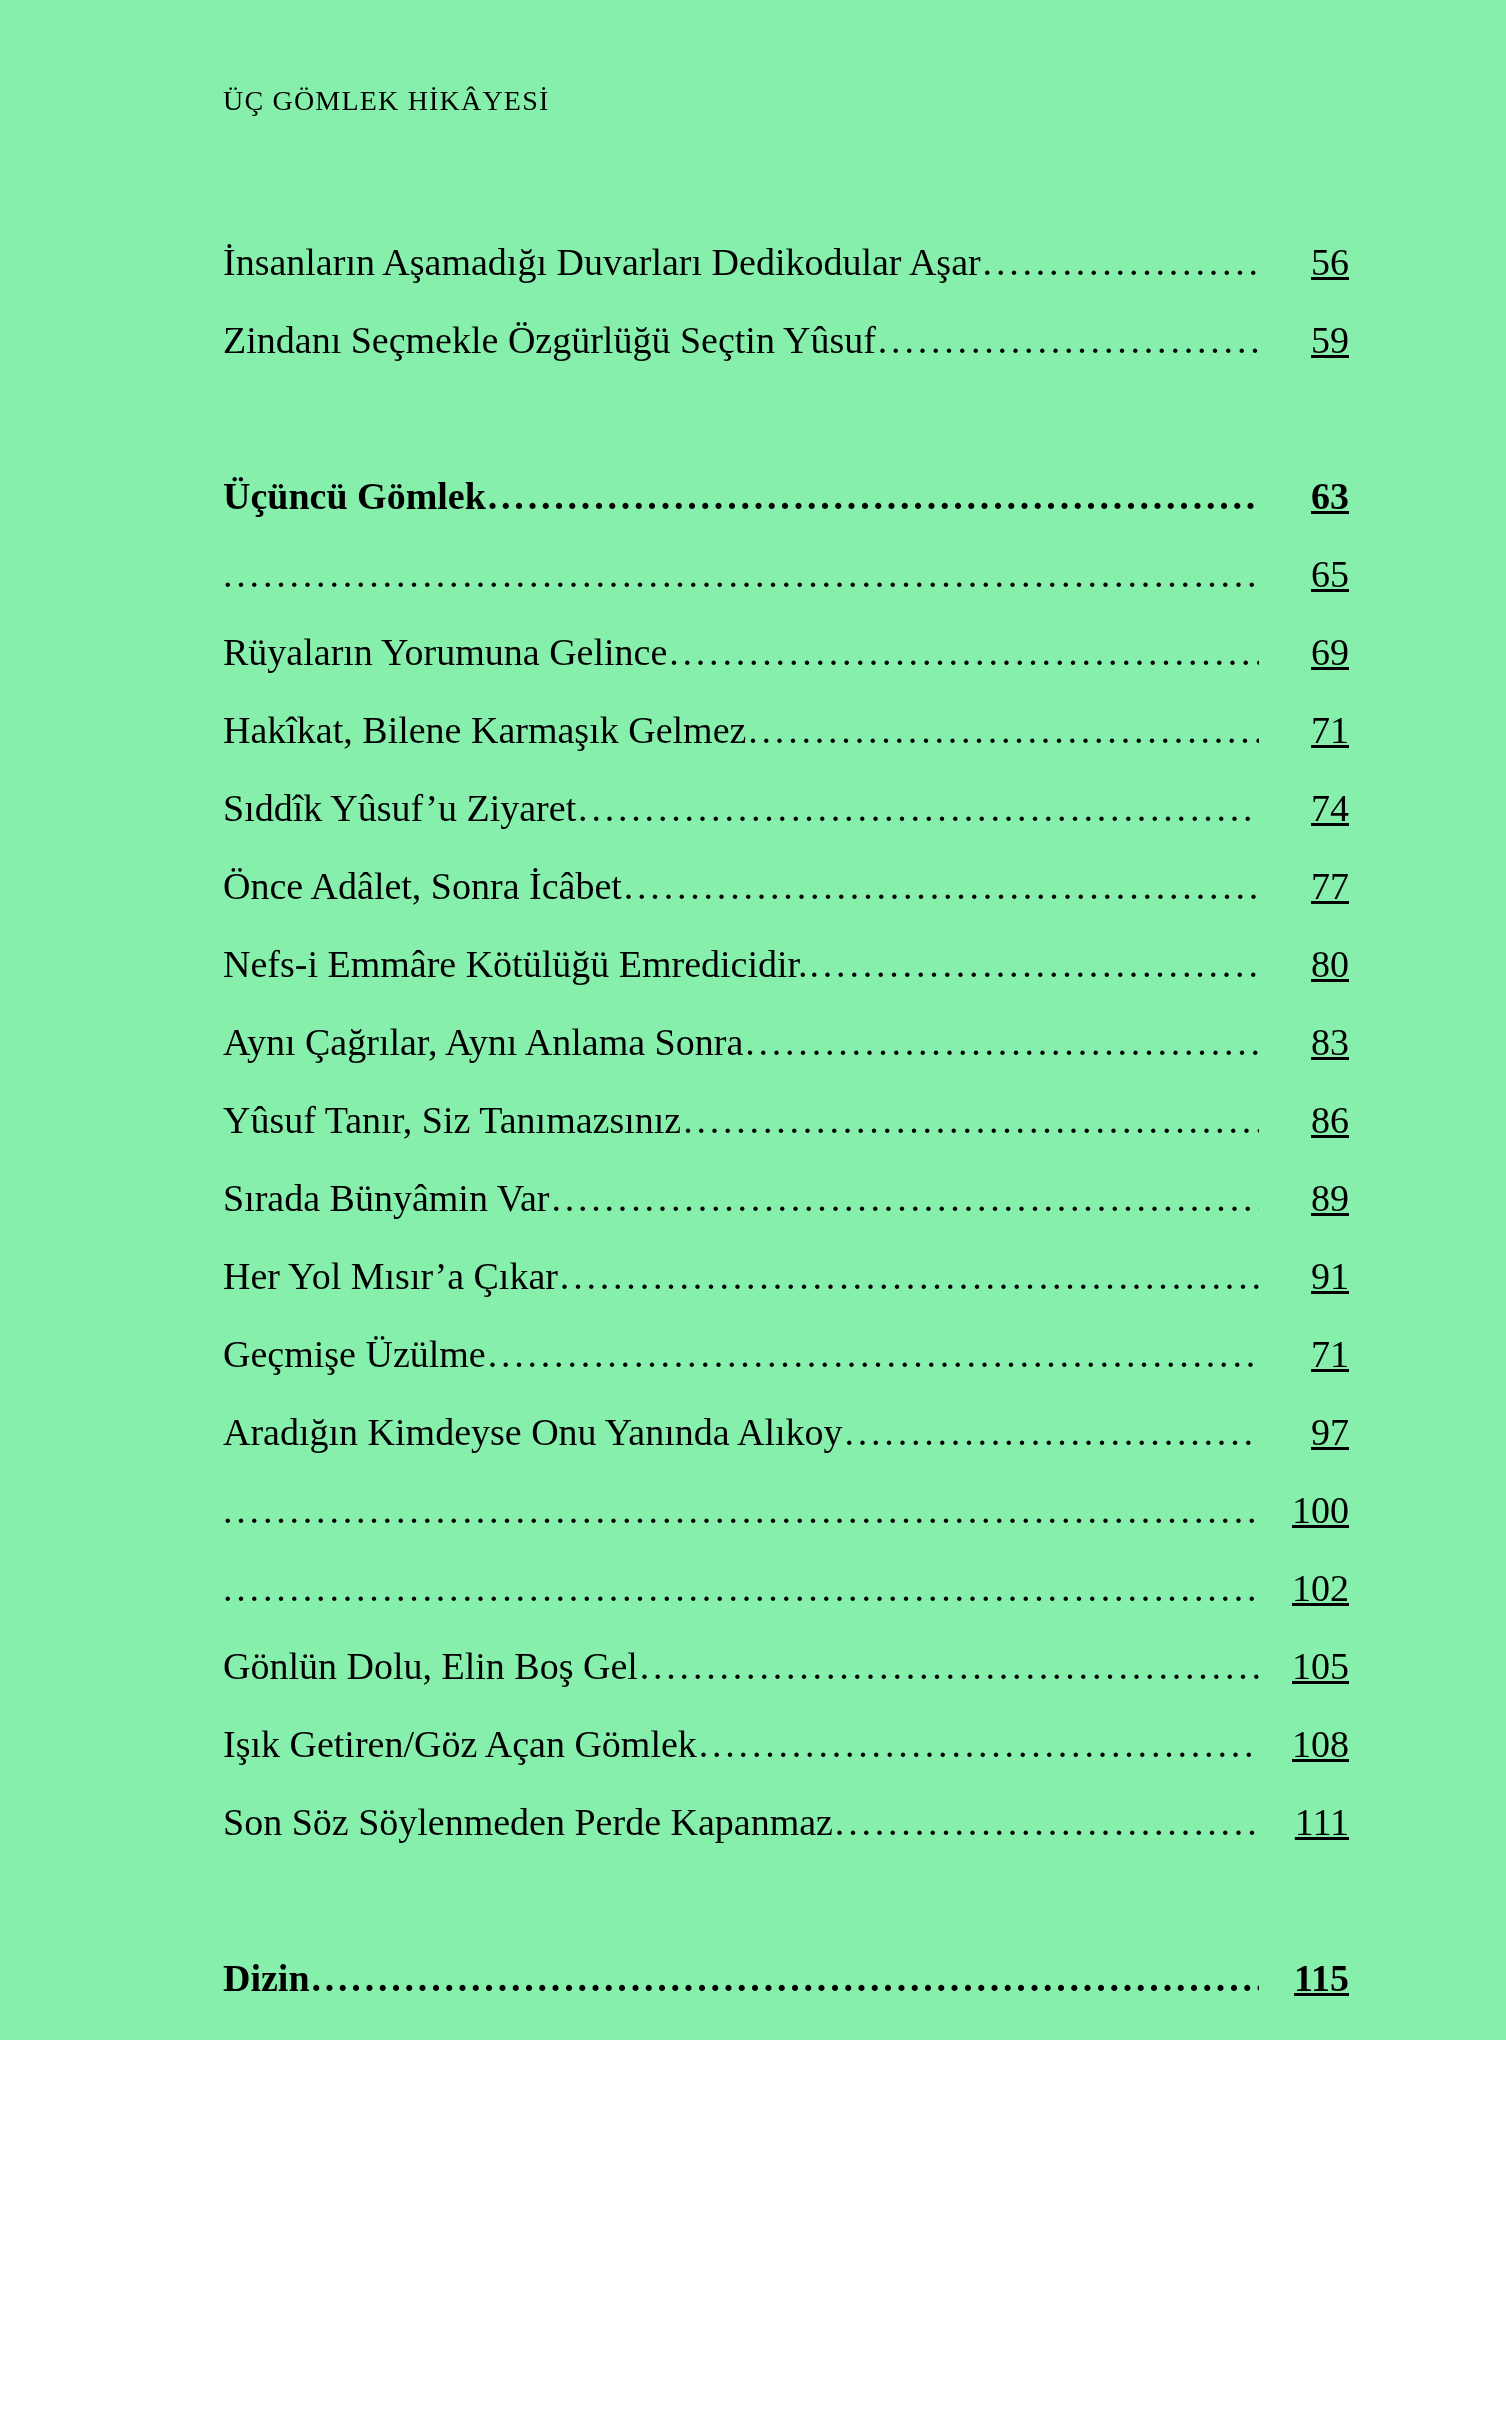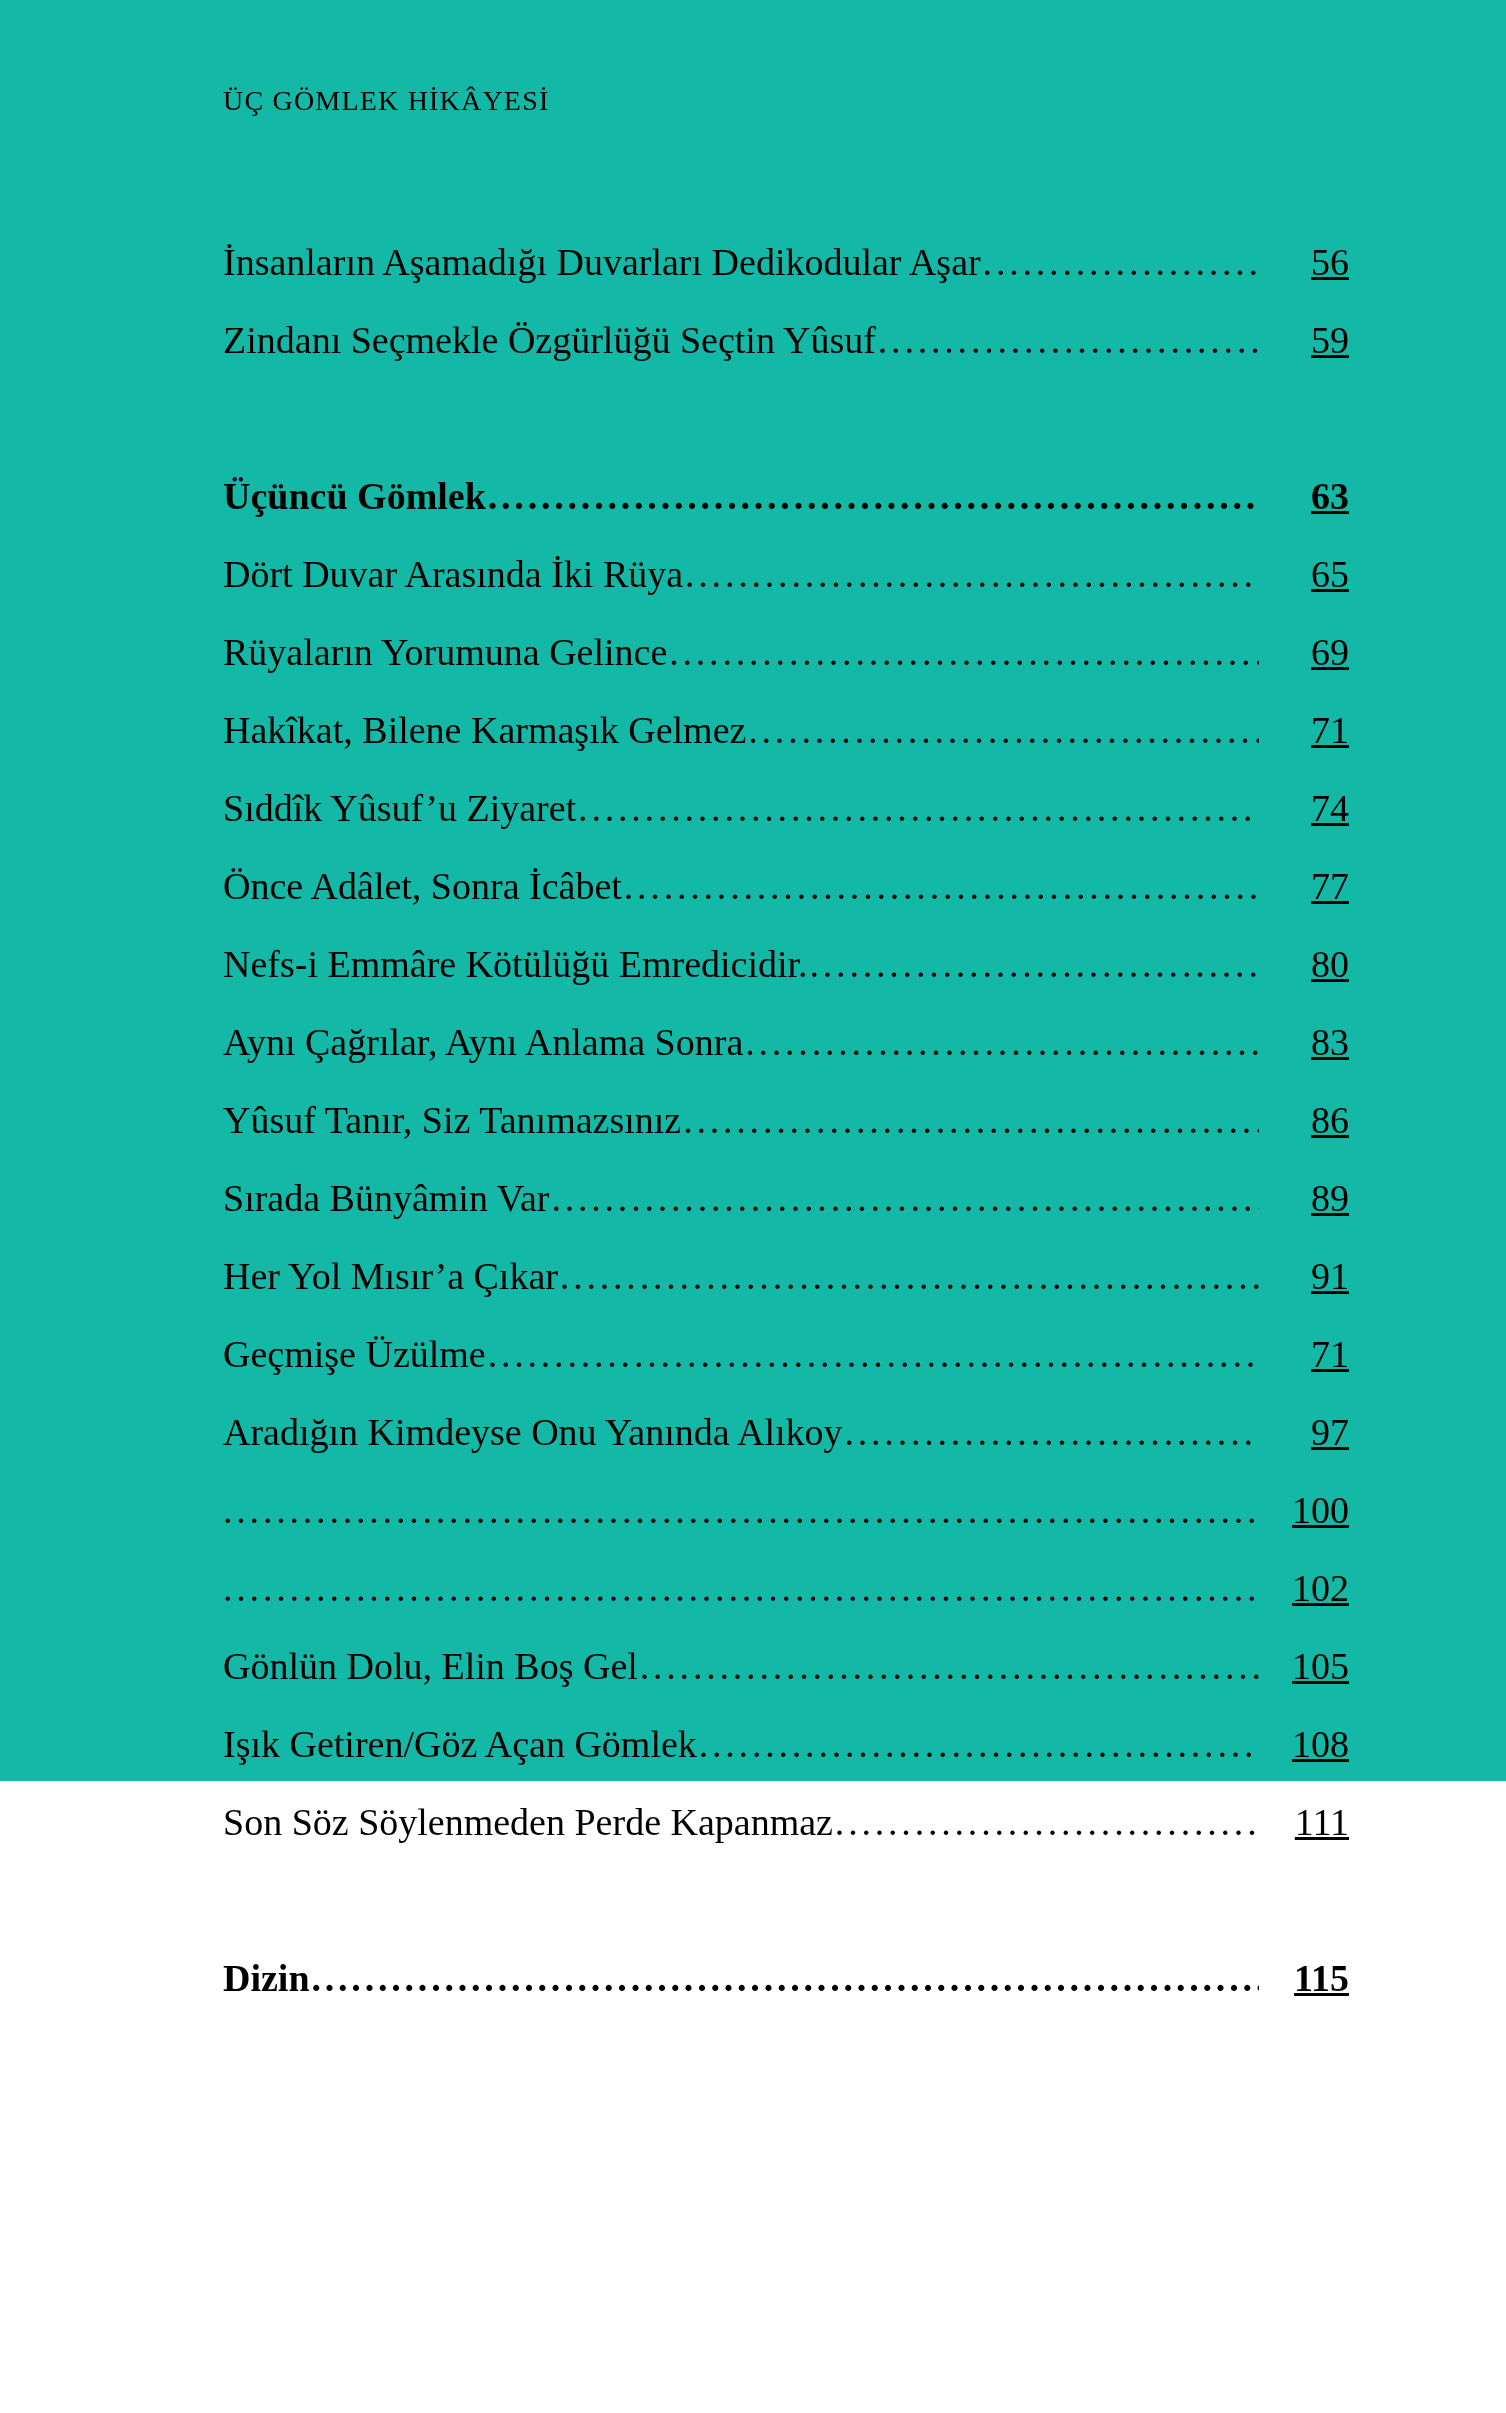--- a/index.html
+++ b/index.html
@@ -13,22 +13,22 @@
     position: relative;
     font-family: "Liberation Serif", "DejaVu Serif", serif;
     color: #000000;
     overflow: hidden;
   }
 
   .page {
     position: absolute;
     top: 0; left: 0;
     width: 1507px;
-    height: 1781px;
-    background: #14b8a6;
+    height: 2040px;
+    background: #86efac;
   }
 
   
   .running-head {
     position: absolute;
     left: 223px;
     top: 87px;
     font-size: 28px;
     letter-spacing: 1.2px;
     font-variant: small-caps;
@@ -107,21 +107,20 @@
         <span class="leader">...........................................................................................................................................</span>
         <span class="entry-page">59</span>
       </div>
       <div class="toc-gap"></div>
       <div class="toc-entry bold">
         <span class="entry-title">Üçüncü Gömlek</span>
         <span class="leader">...........................................................................................................................................</span>
         <span class="entry-page">63</span>
       </div>
       <div class="toc-entry">
-        <span class="entry-title">Dört Duvar Arasında İki Rüya</span>
         <span class="leader">...........................................................................................................................................</span>
         <span class="entry-page">65</span>
       </div>
       <div class="toc-entry">
         <span class="entry-title">Rüyaların Yorumuna Gelince</span>
         <span class="leader">...........................................................................................................................................</span>
         <span class="entry-page">69</span>
       </div>
       <div class="toc-entry">
         <span class="entry-title">Hakîkat, Bilene Karmaşık Gelmez</span>

